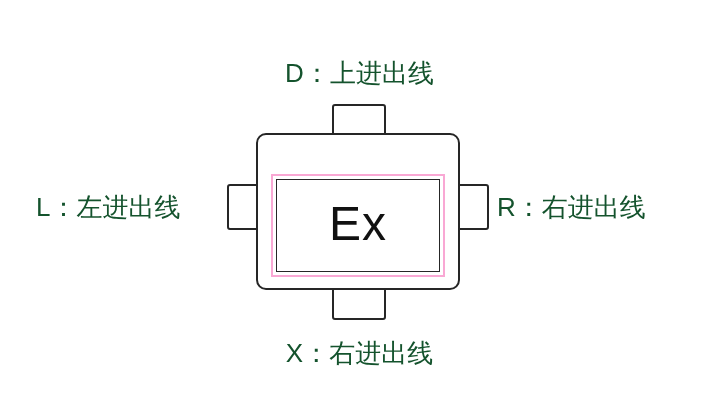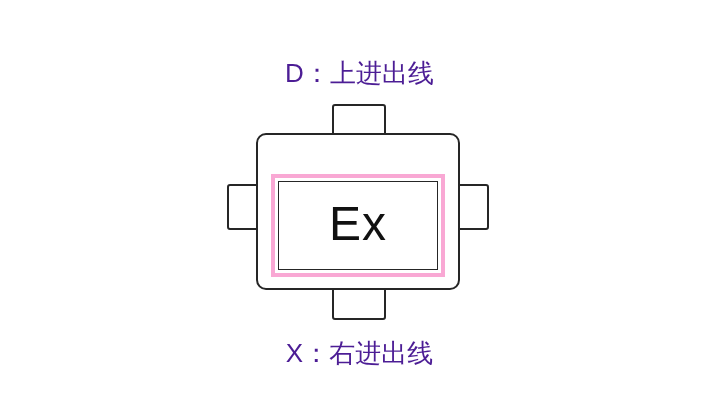--- a/index.html
+++ b/index.html
@@ -28,21 +28,21 @@
     background: #ffffff;
     z-index: 2;
     box-sizing: border-box;
   }
   .box-frame1 {
     position: absolute;
     left: 13px;
     top: 11px;
     right: 13px;
     bottom: 11px;
-    border: 4px solid #f9a8d4;
+    border: 2px solid #f9a8d4;
     background: #ffffff;
     box-sizing: border-box;
     margin-top: 28px;
   }
   .box-frame2 {
     position: absolute;
     left: 3px;
     top: 3px;
     right: 3px;
     bottom: 3px;
@@ -70,37 +70,39 @@
   }
   .stub-top    { left: 332px; top: 104px; width: 54px; height: 40px; border-radius: 3px 3px 0 0; }
   .stub-bottom { left: 332px; top: 280px; width: 54px; height: 40px; border-radius: 0 0 3px 3px; }
   .stub-left   { left: 227px; top: 184px; width: 40px; height: 46px; border-radius: 3px 0 0 3px; }
   .stub-right  { left: 449px; top: 184px; width: 40px; height: 46px; border-radius: 0 3px 3px 0; }
 
   
   .label {
     position: absolute;
     font-size: 26px;
-    color: #4c1d95;
+    color: #14532d;
     white-space: nowrap;
     line-height: 1;
   }
   .label-top    { left: 0; top: 60px; width: 719px; text-align: center; }
   .label-bottom { left: 0; top: 340px; width: 719px; text-align: center; }
   .label-left   { left: 36px;  top: 194px; width: 186px; text-align: left; }
   .label-right  { left: 497px; top: 194px; width: 200px; text-align: left; }
 </style>
 </head>
 <body>
 
 <div class="stage">
 
   <div class="label label-top">D：上进出线</div>
 
+  <div class="label label-left">L：左进出线</div>
 
+  <div class="label label-right">R：右进出线</div>
 
   <div class="label label-bottom">X：右进出线</div>
 
   <div class="stub stub-top"></div>
   <div class="stub stub-bottom"></div>
   <div class="stub stub-left"></div>
   <div class="stub stub-right"></div>
 
   <div class="box-outer">
     <div class="box-frame1">

